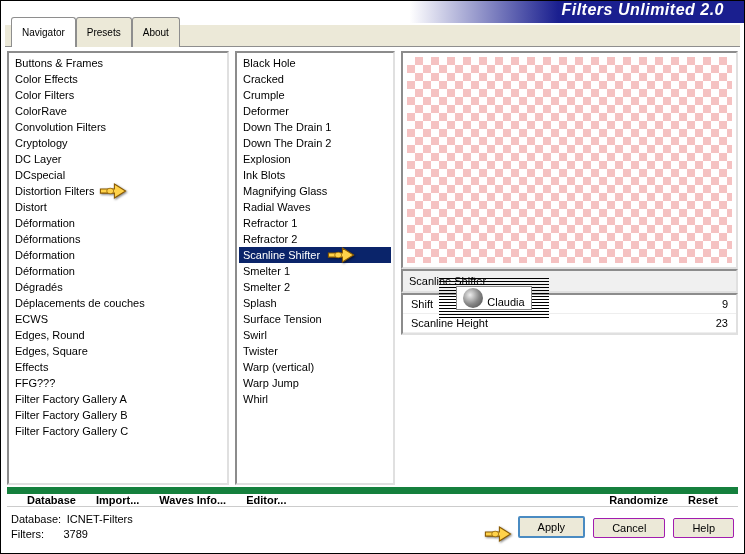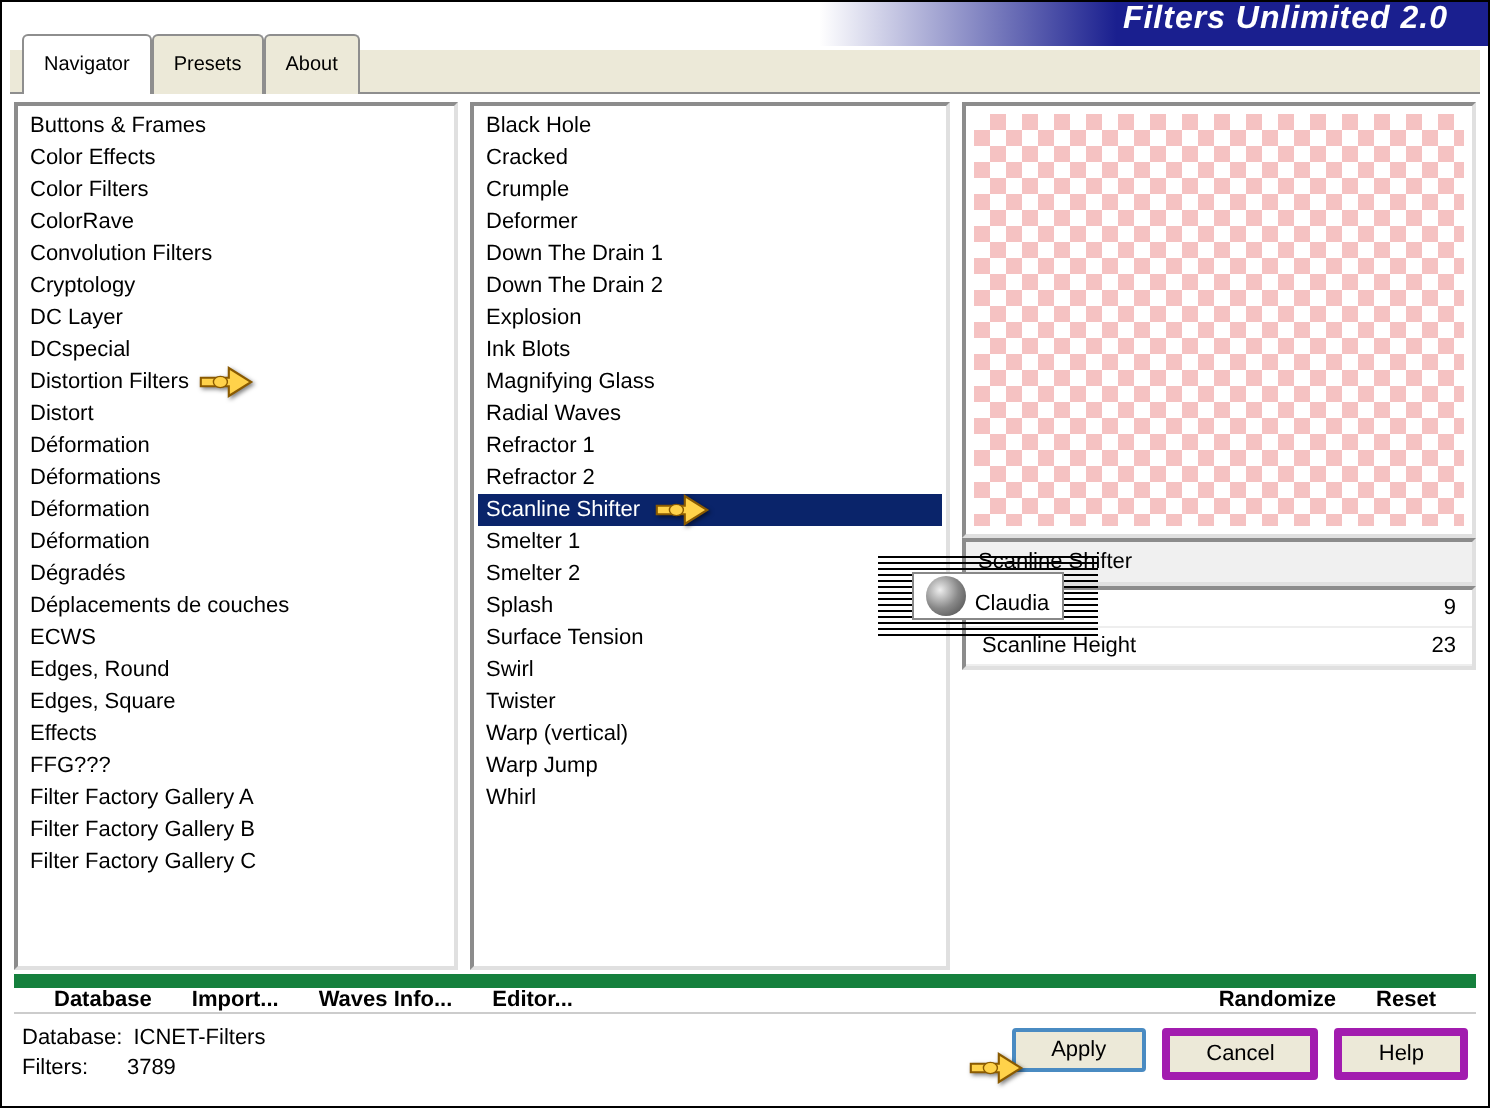--- a/index.html
+++ b/index.html
@@ -5,43 +5,43 @@
 *{box-sizing:border-box;margin:0;padding:0;font-family:Tahoma,Arial,sans-serif;font-size:11px;color:#000}
 body{background:#fff;width:745px;height:554px;position:relative;border:1px solid #000}
 .titlebar{height:22px;background:linear-gradient(to right,#fff 0%,#fff 55%,#1a1f8f 75%,#1a1f8f 100%);display:flex;justify-content:flex-end;align-items:flex-start;padding-right:20px}
 .titlebar-text{color:#fff;font-weight:bold;font-style:italic;font-size:16px;letter-spacing:.5px}
 .tabs{display:flex;padding:2px 2px 0 6px;border-bottom:1px solid #8e8e8e;background:#ece9d8;height:22px;align-items:flex-end;margin:2px 4px 0}
 .tab{padding:9px 10px;border:1px solid #8e8e8e;border-bottom:none;background:#ece9d8;border-radius:3px 3px 0 0;cursor:pointer;font-size:10px;position:relative;top:1px}
 .tab.active{background:#fff;z-index:2}
 .main{display:flex;padding:4px 6px 2px;gap:6px;height:440px}
 .col{border:2px inset #e0e0e0;background:#fff;overflow:hidden;display:flex}
 .col1{width:222px}
-.col2{width:240px}
+.col2{width:160px}
 .col3{flex:1;border:none;flex-direction:column;gap:4px}
 .list{flex:1;overflow-y:scroll;padding:2px}
 .list::-webkit-scrollbar{width:17px}
 .list::-webkit-scrollbar-track{background:#f0ede0}
 .list::-webkit-scrollbar-thumb{background:#cdc7b4;border:1px solid #fff}
 .item{padding:2px 4px;white-space:nowrap;cursor:pointer;position:relative}
 .item.sel{background:#0a246a;color:#fff}
 .preview{height:218px;border:2px inset #e0e0e0;background:#fff;position:relative;overflow:hidden}
 .checker{position:absolute;inset:4px;background-image:repeating-conic-gradient(#f5c2c2 0 25%,#fff 0 50%);background-size:16px 16px}
 .filter-name{padding:4px 6px;background:#f0f0f0;border:2px inset #e0e0e0}
 .params{flex:1;border:2px inset #e0e0e0;overflow-y:scroll;background:#fff}
 .params::-webkit-scrollbar{width:17px}
 .params::-webkit-scrollbar-track{background:#f0ede0}
 .params::-webkit-scrollbar-thumb{background:#cdc7b4;border:1px solid #fff}
 .param-row{display:flex;justify-content:space-between;padding:3px 8px;border-bottom:1px solid #eee}
 .bottom-bar{display:flex;padding:4px 10px;gap:0;border-top:7px solid #15803d;border-bottom:1px solid #ccc;margin:0 6px;align-items:center;height:20px}
 .bottom-bar .spacer{flex:1}
 .link-btn{font-weight:bold;text-decoration:none;padding:3px 10px;cursor:pointer;font-size:11px}
 .status{display:flex;padding:6px 10px;align-items:center;justify-content:space-between;height:40px}
 .status-left{line-height:15px;font-size:10px}
-.status-right{display:flex;gap:8px;align-items:flex-start}
-.btn{padding:3px 18px;border:4px solid #a21caf;background:#ece9d8;cursor:pointer;font-size:11px;border-radius:2px}
+.status-right{display:flex;gap:8px;align-items:flex-end}
+.btn{padding:3px 18px;border:1px solid #a21caf;background:#ece9d8;cursor:pointer;font-size:11px;border-radius:2px}
 .btn.default{border:2px solid #4a8bc2}
 .pointer{position:absolute;width:28px;height:22px;pointer-events:none;z-index:100}
 .pointer svg{width:100%;height:100%;filter:drop-shadow(1px 1px 1px rgba(0,0,0,.5))}
 .claudia{position:absolute;left:438px;top:277px;width:110px;height:40px;z-index:200;background:repeating-linear-gradient(to bottom,#000 0 1px,transparent 1px 3px);display:flex;align-items:center;justify-content:center}
 .claudia-inner{background:#fff;padding:1px 6px;font-family:'Comic Sans MS',cursive;font-size:12px;border:1px solid #888;display:flex;align-items:flex-end;gap:4px}
 .globe{width:20px;height:20px;border-radius:50%;background:radial-gradient(circle at 35% 35%,#eee,#888,#444)}
 </style>
 </head>
 <body>
 

